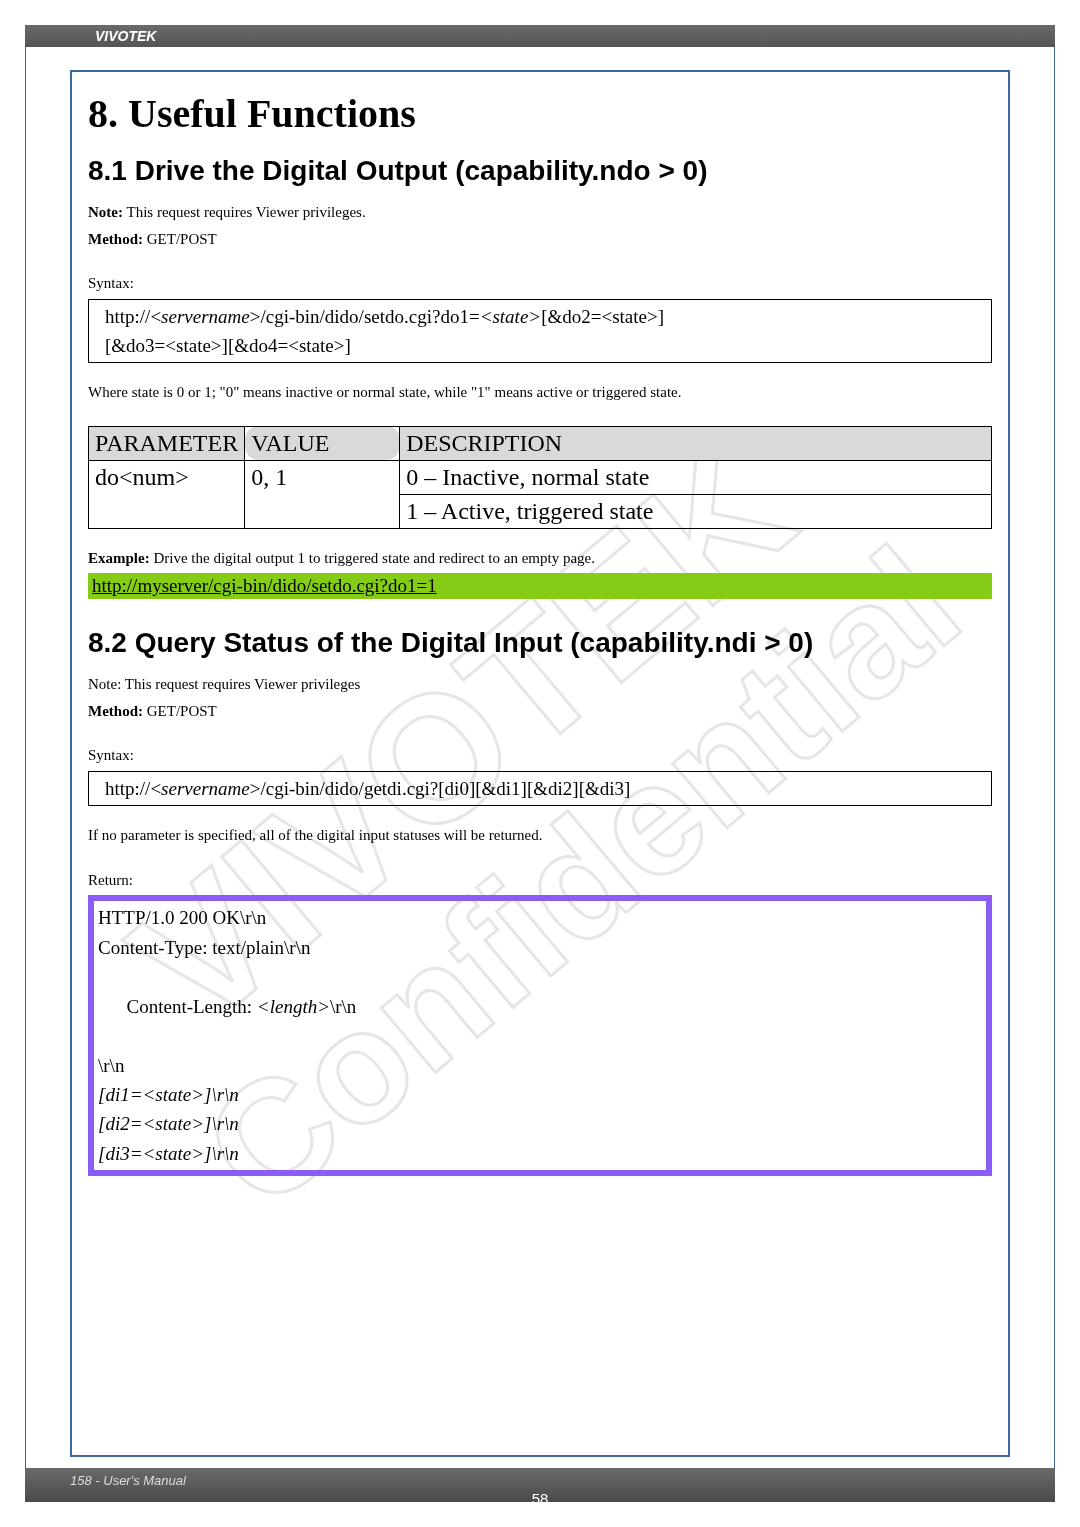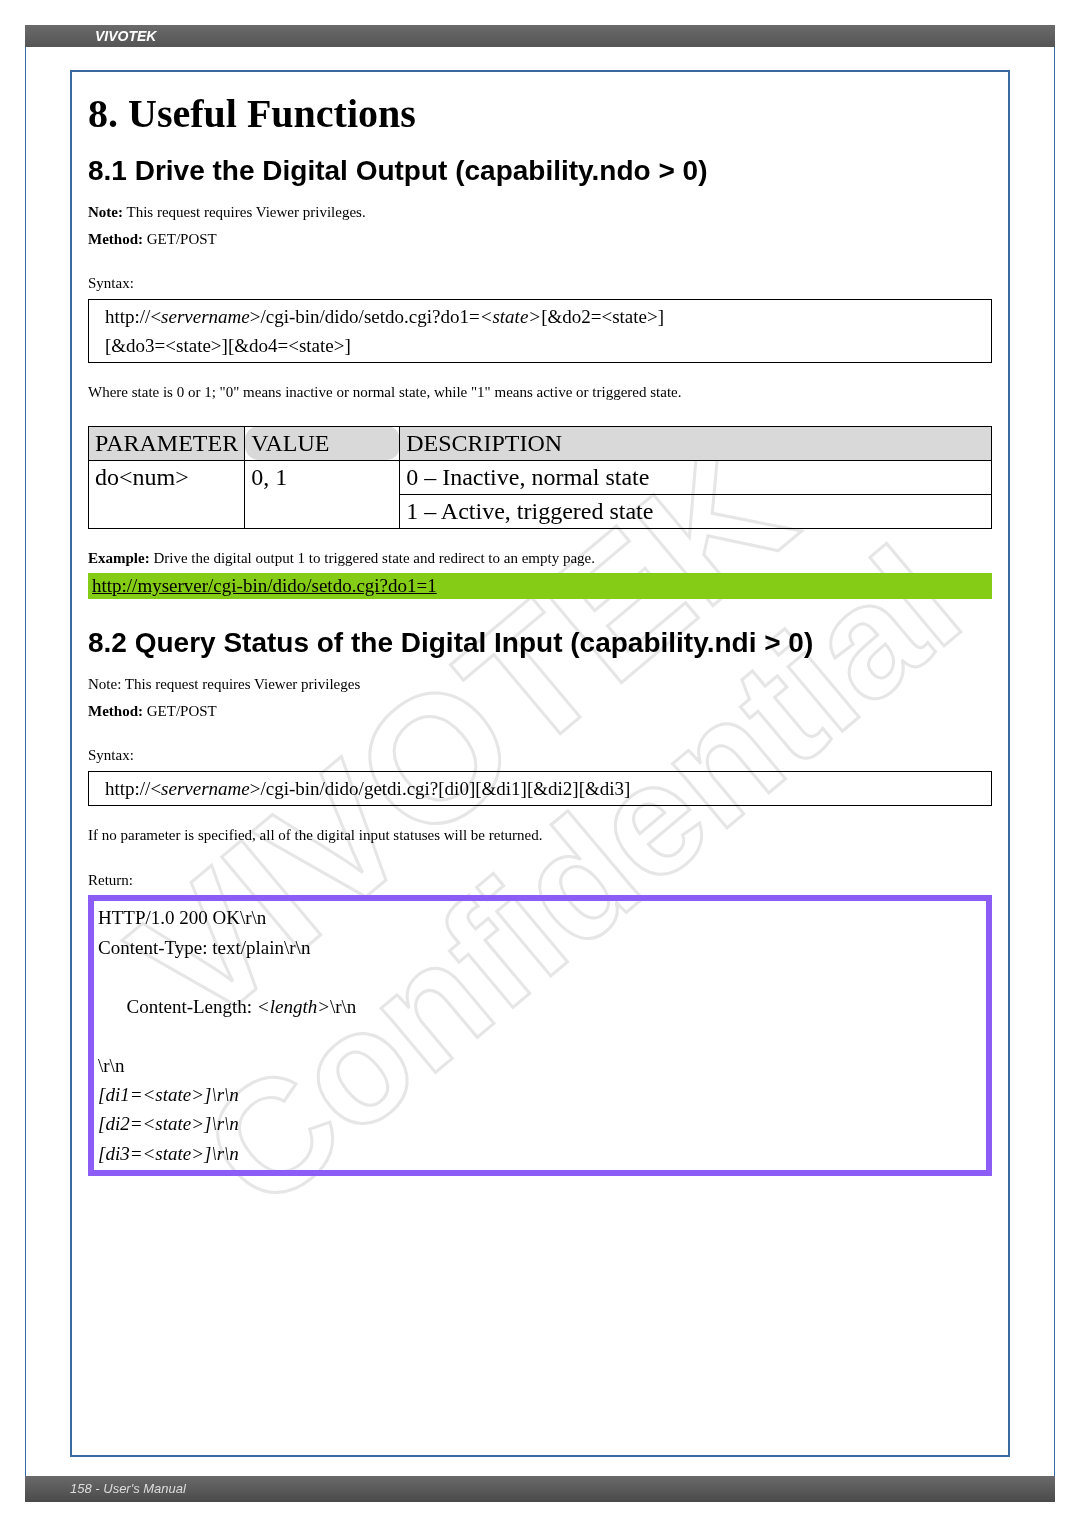--- a/index.html
+++ b/index.html
@@ -113,21 +113,21 @@
     font-size: 19px;
     line-height: 1.55;
     padding: 2px 4px;
   }
   .return-box div { white-space: pre-wrap; }
   .footer {
     position: absolute;
     bottom: 25px;
     left: 25px;
     right: 25px;
-    height: 26px;
+    height: 34px;
     background: linear-gradient(to bottom, #6a6a6a, #4a4a4a);
     color: #ddd;
     font-family: Arial, sans-serif;
     font-style: italic;
     font-size: 13px;
   }
   .footer-left {
     position: absolute;
     left: 45px;
     top: 5px;

